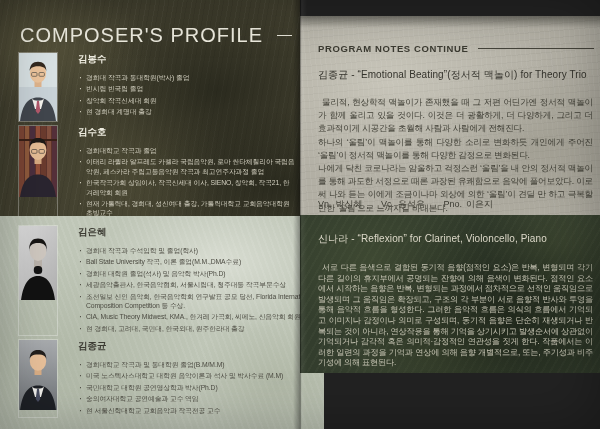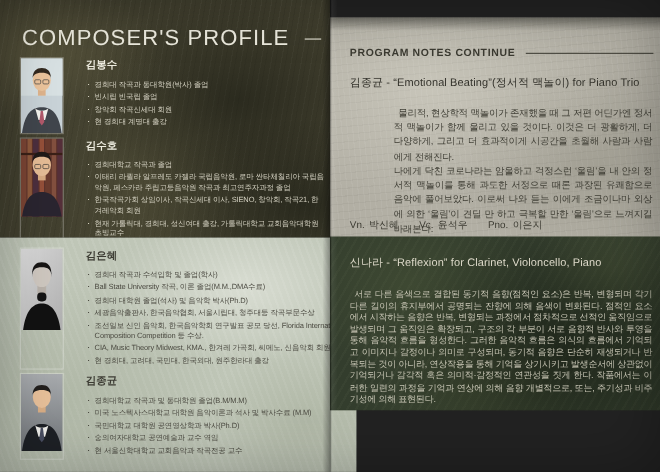--- a/index.html
+++ b/index.html
@@ -72,21 +72,21 @@
   .rp-header-rule { flex:1; border-top:1.2px solid #44433a; margin-left:10px; }
 
   .section { position:absolute; left:18px; right:7px; }
   .sec-title { font-size:10px; letter-spacing:0.1px; margin-bottom:0; }
   .sec-body p { text-align:justify; }
   .perf { margin-right:16px; white-space:nowrap; }
   .perf .role { margin-right:4px; }
 
   .sec1 { top:52px; }
   .sec1 .sec-title { color:#34332c; font-weight:500; }
-  .sec1 .sec-body { margin-top:14px;margin-left:40px; }
+  .sec1 .sec-body { margin-top:14px; }
   .sec1 .sec-body p { font-size:8.6px; line-height:13.2px; color:#3f3e35; letter-spacing:-0.2px; }
   .sec1 .performers { position:absolute; top:130px; font-size:9px; color:#3c3b32; }
 
   .sec2 { top:17px; }
   .sec2 .sec-title { color:#ddd9c9; font-weight:500; }
   .sec2 .sec-body { margin-top:17px; }
   .sec2 .sec-body p { font-size:8.2px; line-height:10.6px; color:#c7c5b4; letter-spacing:-0.2px; }
   .sec2 .performers { position:absolute; top:146px; font-size:9px; color:#cfcdbc; }
 
   .indent { text-indent:4px; }
@@ -224,23 +224,24 @@
     </div>
   </div>
 
   <div class="quad q-paper">
     <div class="rp-header">
       <span class="rp-header-text">PROGRAM NOTES CONTINUE</span>
       <span class="rp-header-rule"></span>
     </div>
 
     <div class="section sec1">
-      <div class="sec-title">김종균 - “Emotional Beating”(정서적 맥놀이) for Piano Trio</div>
+      <div class="sec-title">김종균 - “Emotional Beating”(정서적 맥놀이) for Theory Trio</div>
       <div class="sec-body">
         <p class="indent">물리적, 현상학적 맥놀이가 존재했을 때 그 저편 어딘가엔 정서적 맥놀이가 함께 울리고 있을 것이다. 이것은 더 광활하게, 더 다양하게, 그리고 더 효과적이게 시공간을 초월해 사람과 사람에게 전해진다.</p>
+        <p>하나의 ‘울림’이 맥놀이를 통해 다양한 소리로 변화하듯 개인에게 주어진 ‘울림’이 정서적 맥놀이를 통해 다양한 감정으로 변화된다.</p>
         <p>나에게 닥친 코로나라는 암울하고 걱정스런 ‘울림’을 내 안의 정서적 맥놀이를 통해 과도한 서정으로 때론 과장된 유쾌함으로 음악에 풀어보았다. 이로써 나와 듣는 이에게 조금이나마 외상에 의한 ‘울림’이 견딜 만 하고 극복할 만한 ‘울림’으로 느껴지길 바래본다.</p>
       </div>
       <div class="performers">
         <span class="perf"><span class="role">Vn.</span><span class="pfname">박신혜</span></span>
         <span class="perf"><span class="role">Vc.</span><span class="pfname">윤석우</span></span>
         <span class="perf"><span class="role">Pno.</span><span class="pfname">이은지</span></span>
       </div>
     </div>
   </div>
 

